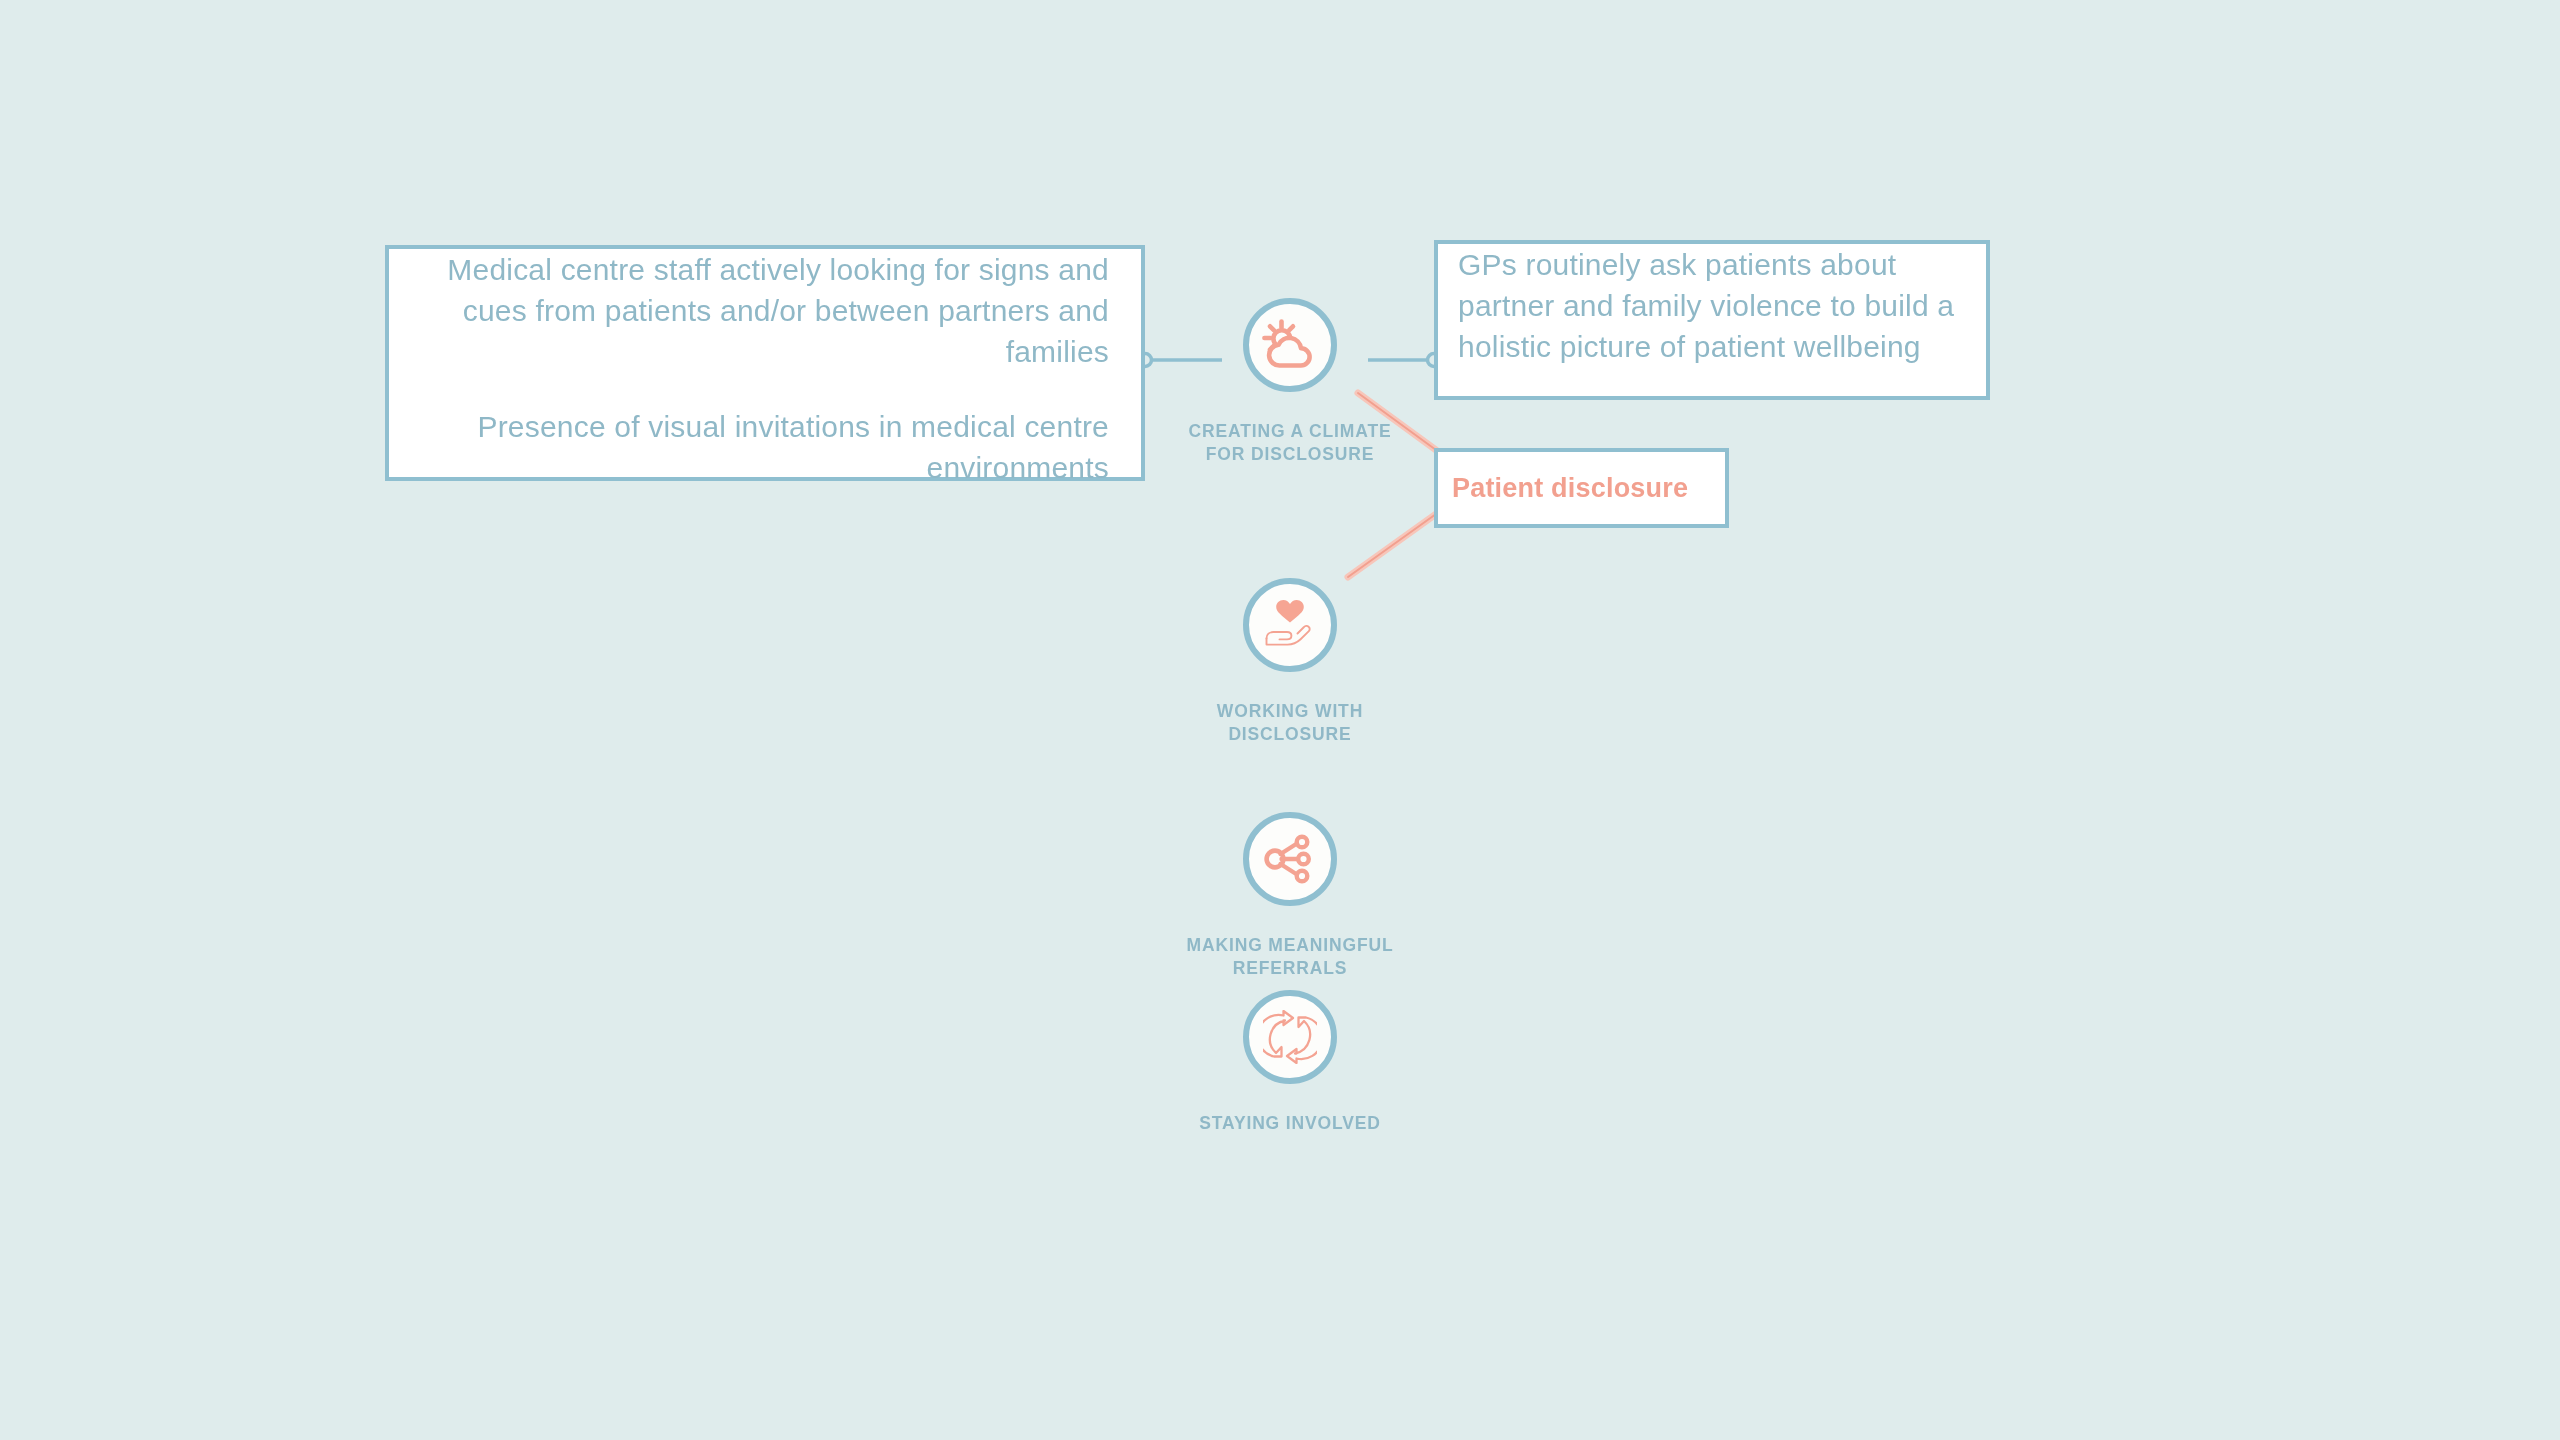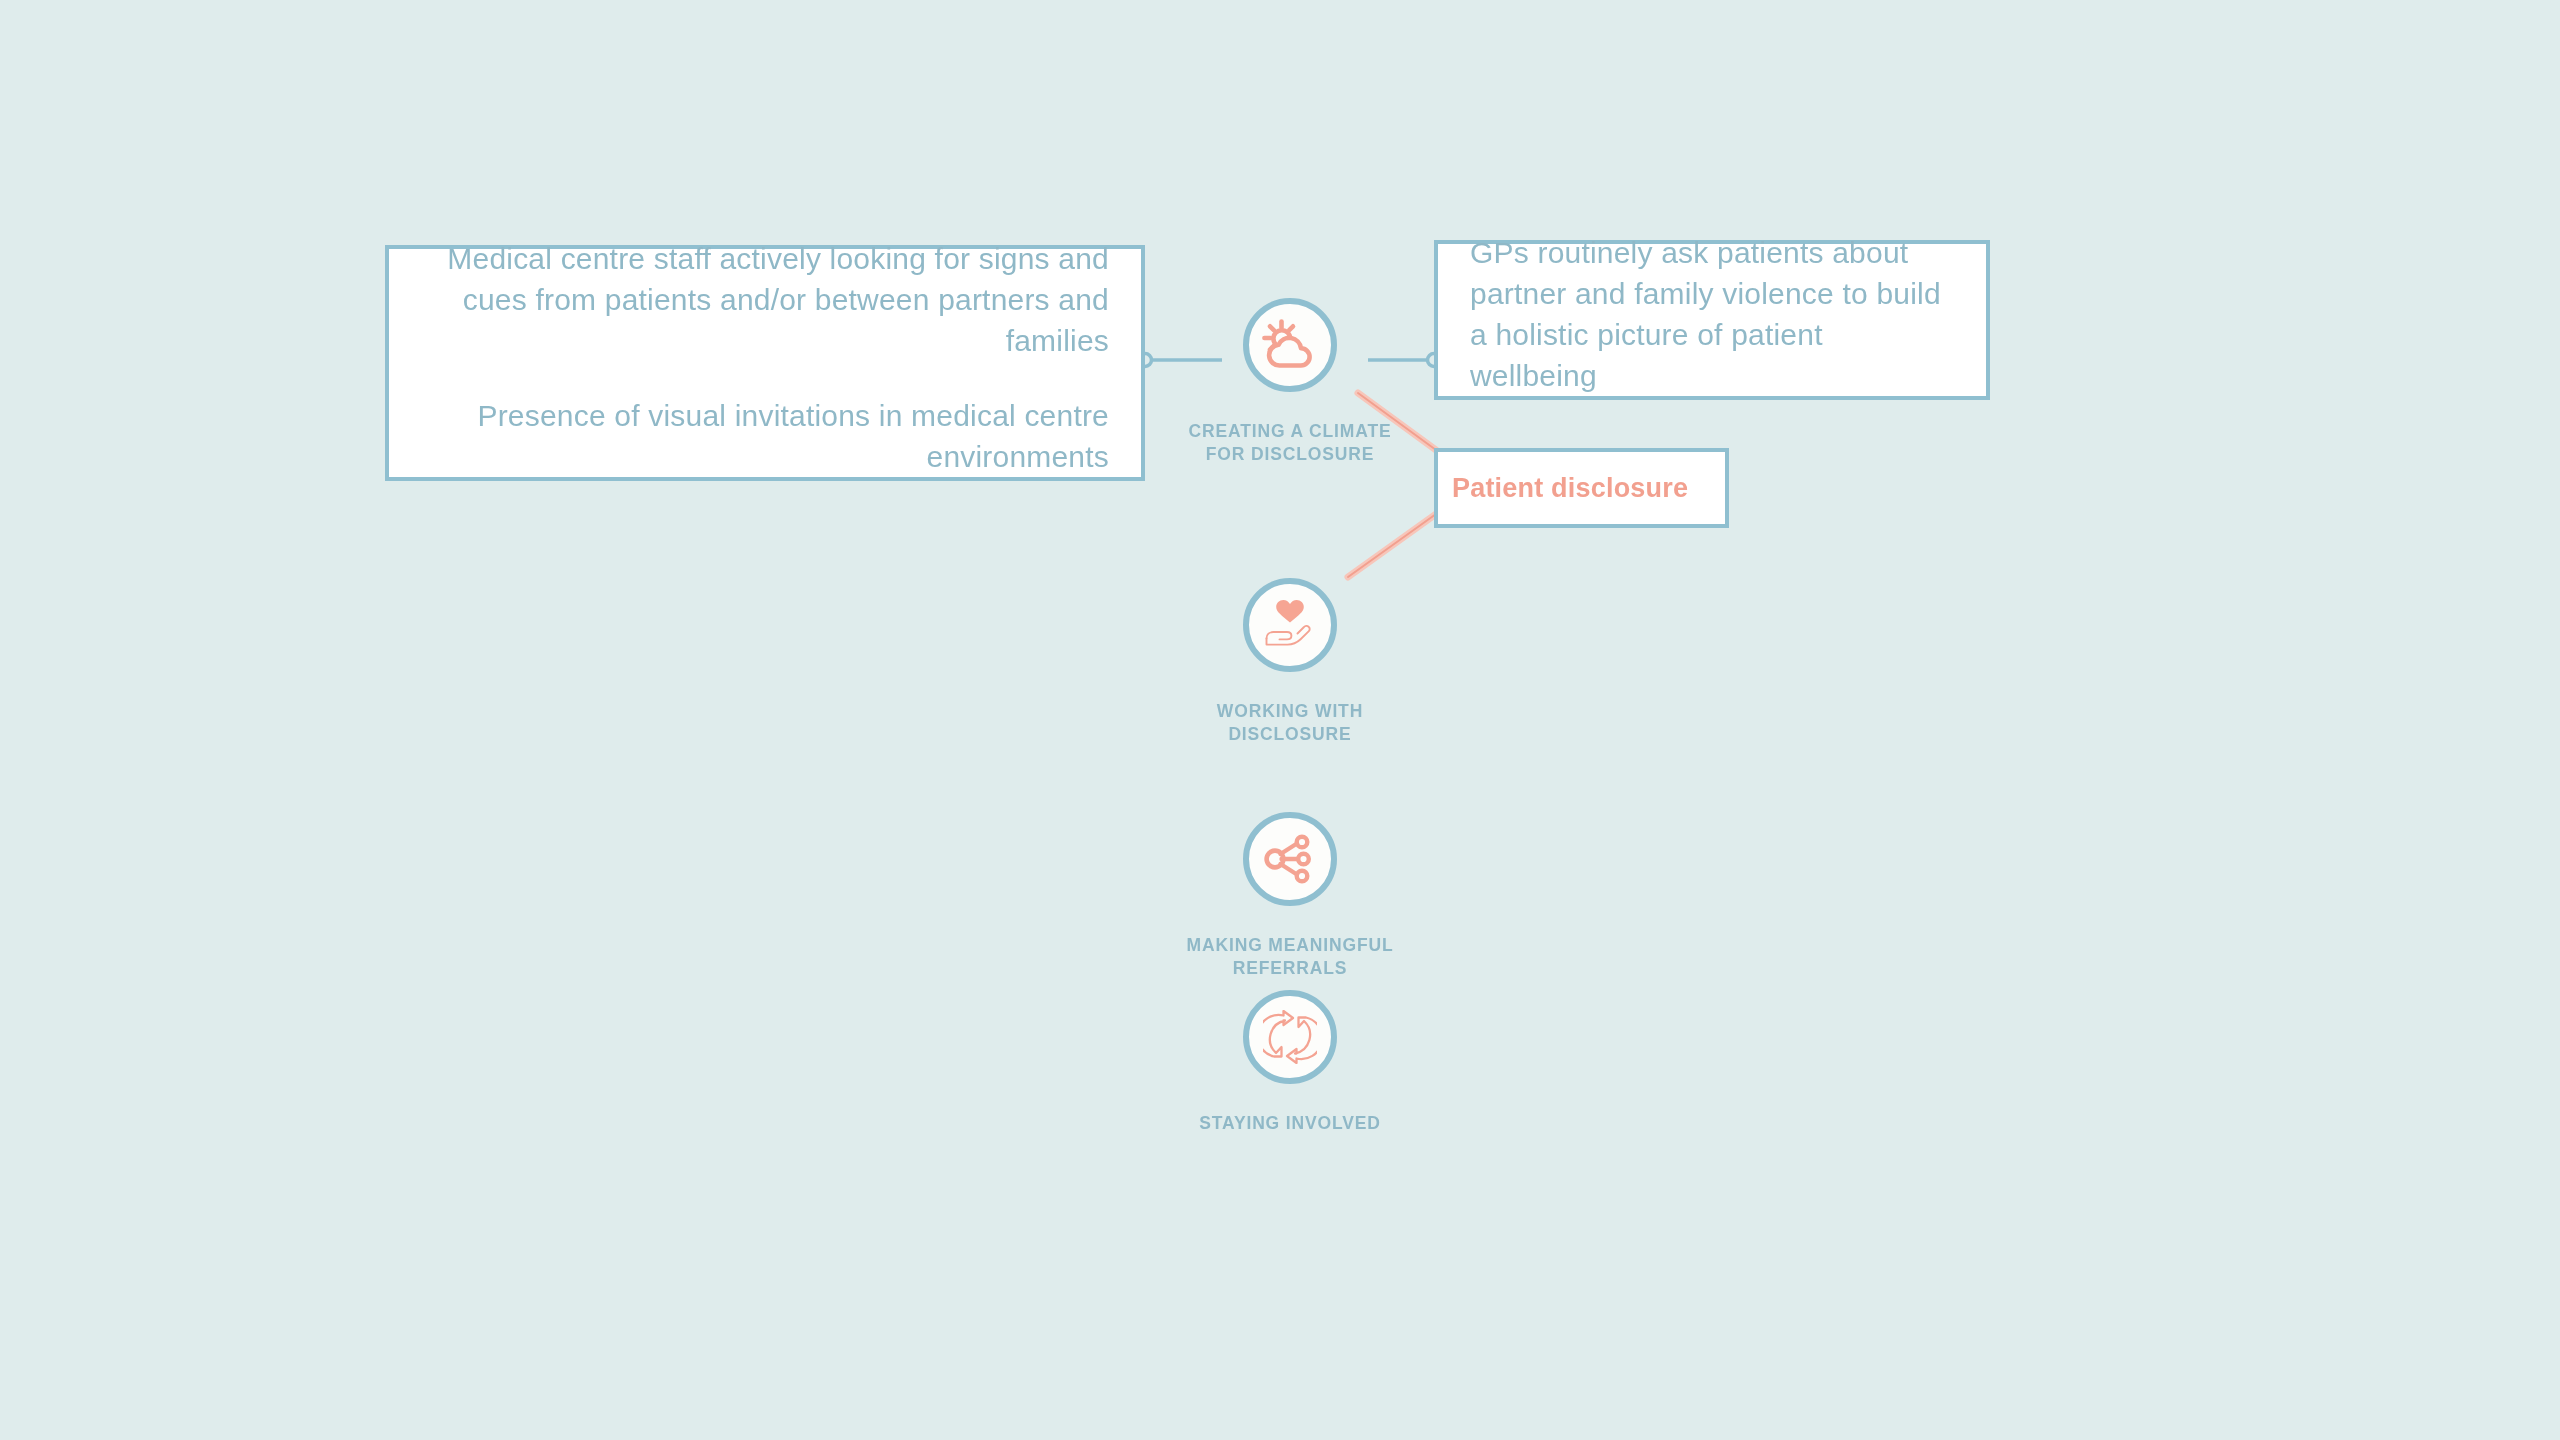--- a/index.html
+++ b/index.html
@@ -30,21 +30,21 @@
   }
 
   
   .textbox {
     position: absolute;
     background: #ffffff;
     border: 4px solid #8fbfd0;
     box-sizing: border-box;
     display: flex;
     flex-direction: column;
-    justify-content: flex-end;
+    justify-content: space-between;
   }
   .textbox p {
     margin: 0;
     color: #8fb8c7;
     font-size: 30px;
     line-height: 1.37;
     font-weight: 400;
     letter-spacing: 0.2px;
   }
   .textbox p + p {
@@ -58,21 +58,21 @@
     height: 236px;
     padding: 0 32px;
   }
   #box-left p { text-align: right; }
 
   #box-right {
     left: 1434px;
     top: 240px;
     width: 556px;
     height: 160px;
-    padding: 0 32px;
+    padding: 0 20px;
   }
   #box-right p { text-align: left; }
 
   #box-disclosure {
     left: 1434px;
     top: 448px;
     width: 295px;
     height: 80px;
     padding: 0 14px;
     justify-content: center;

